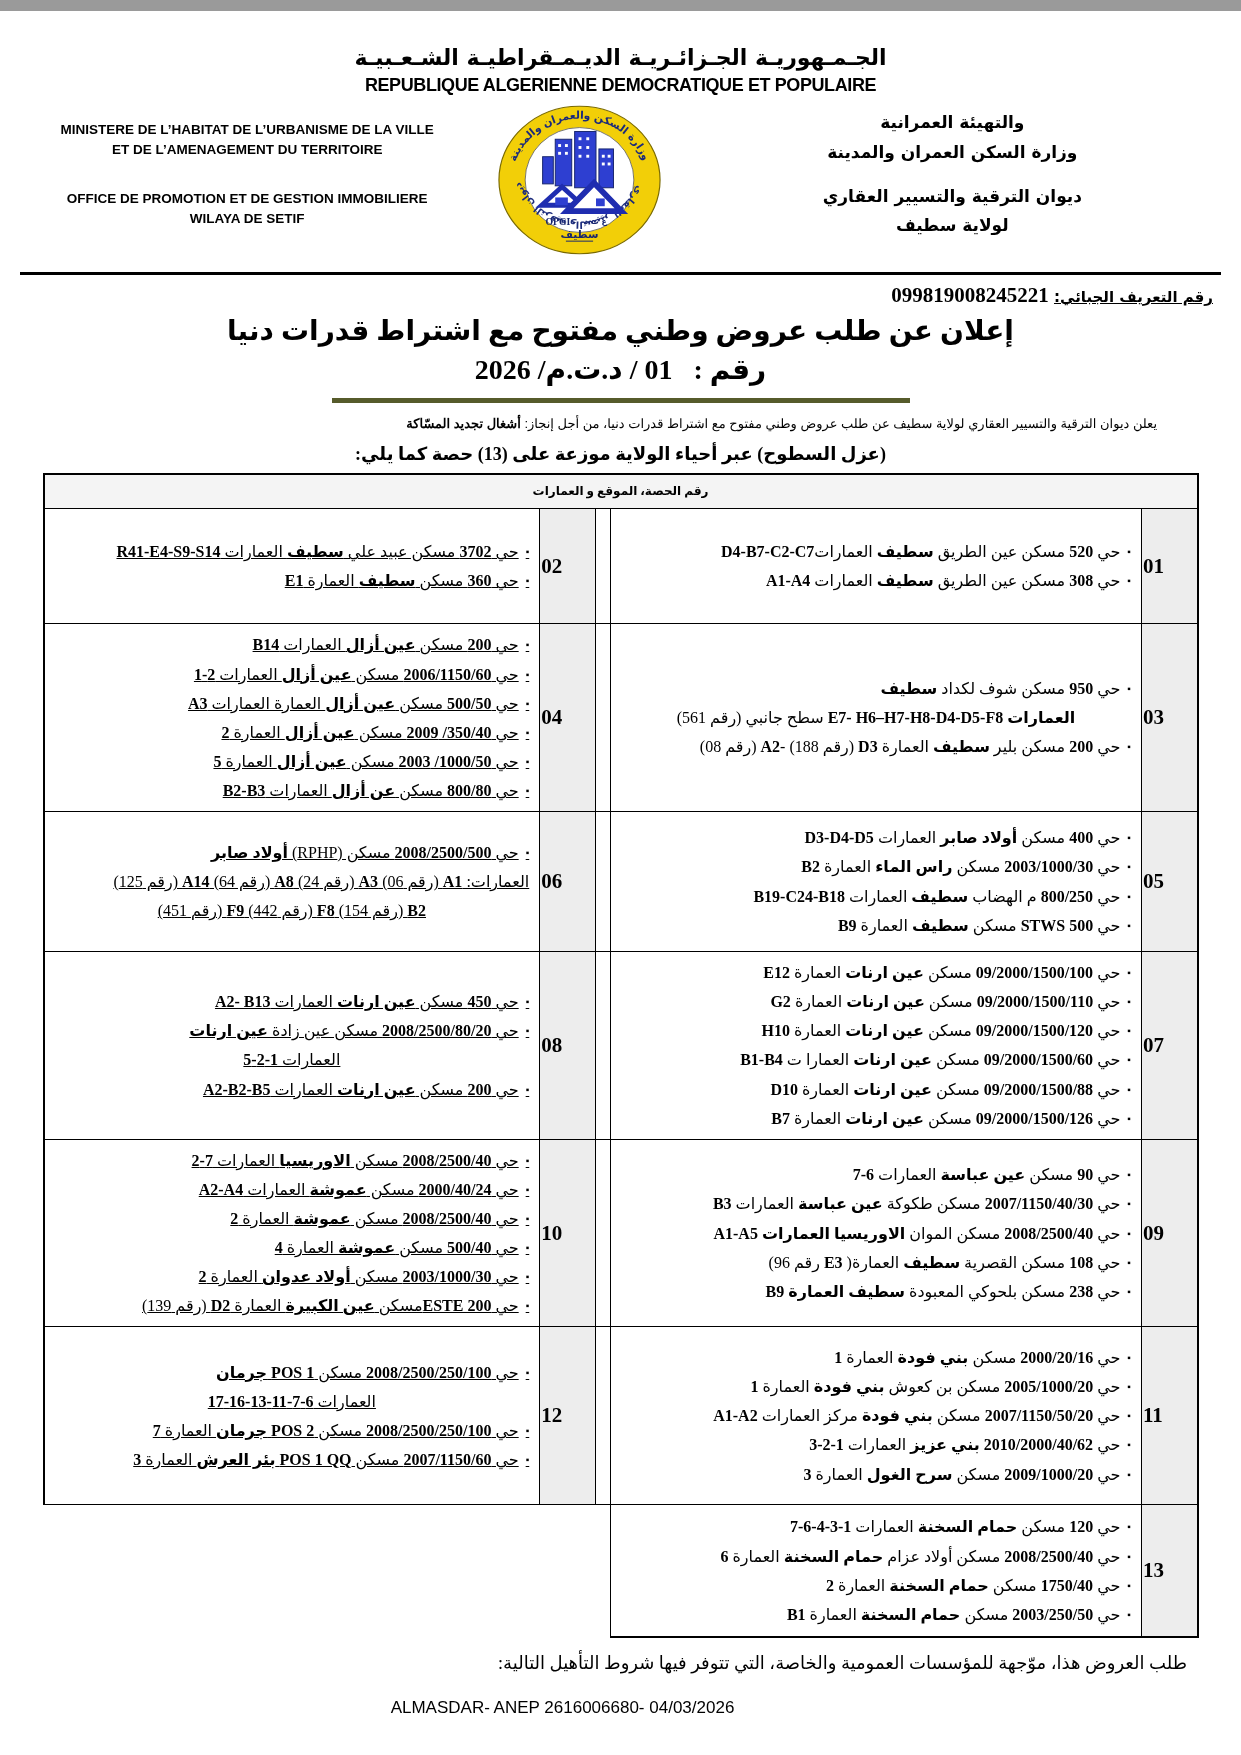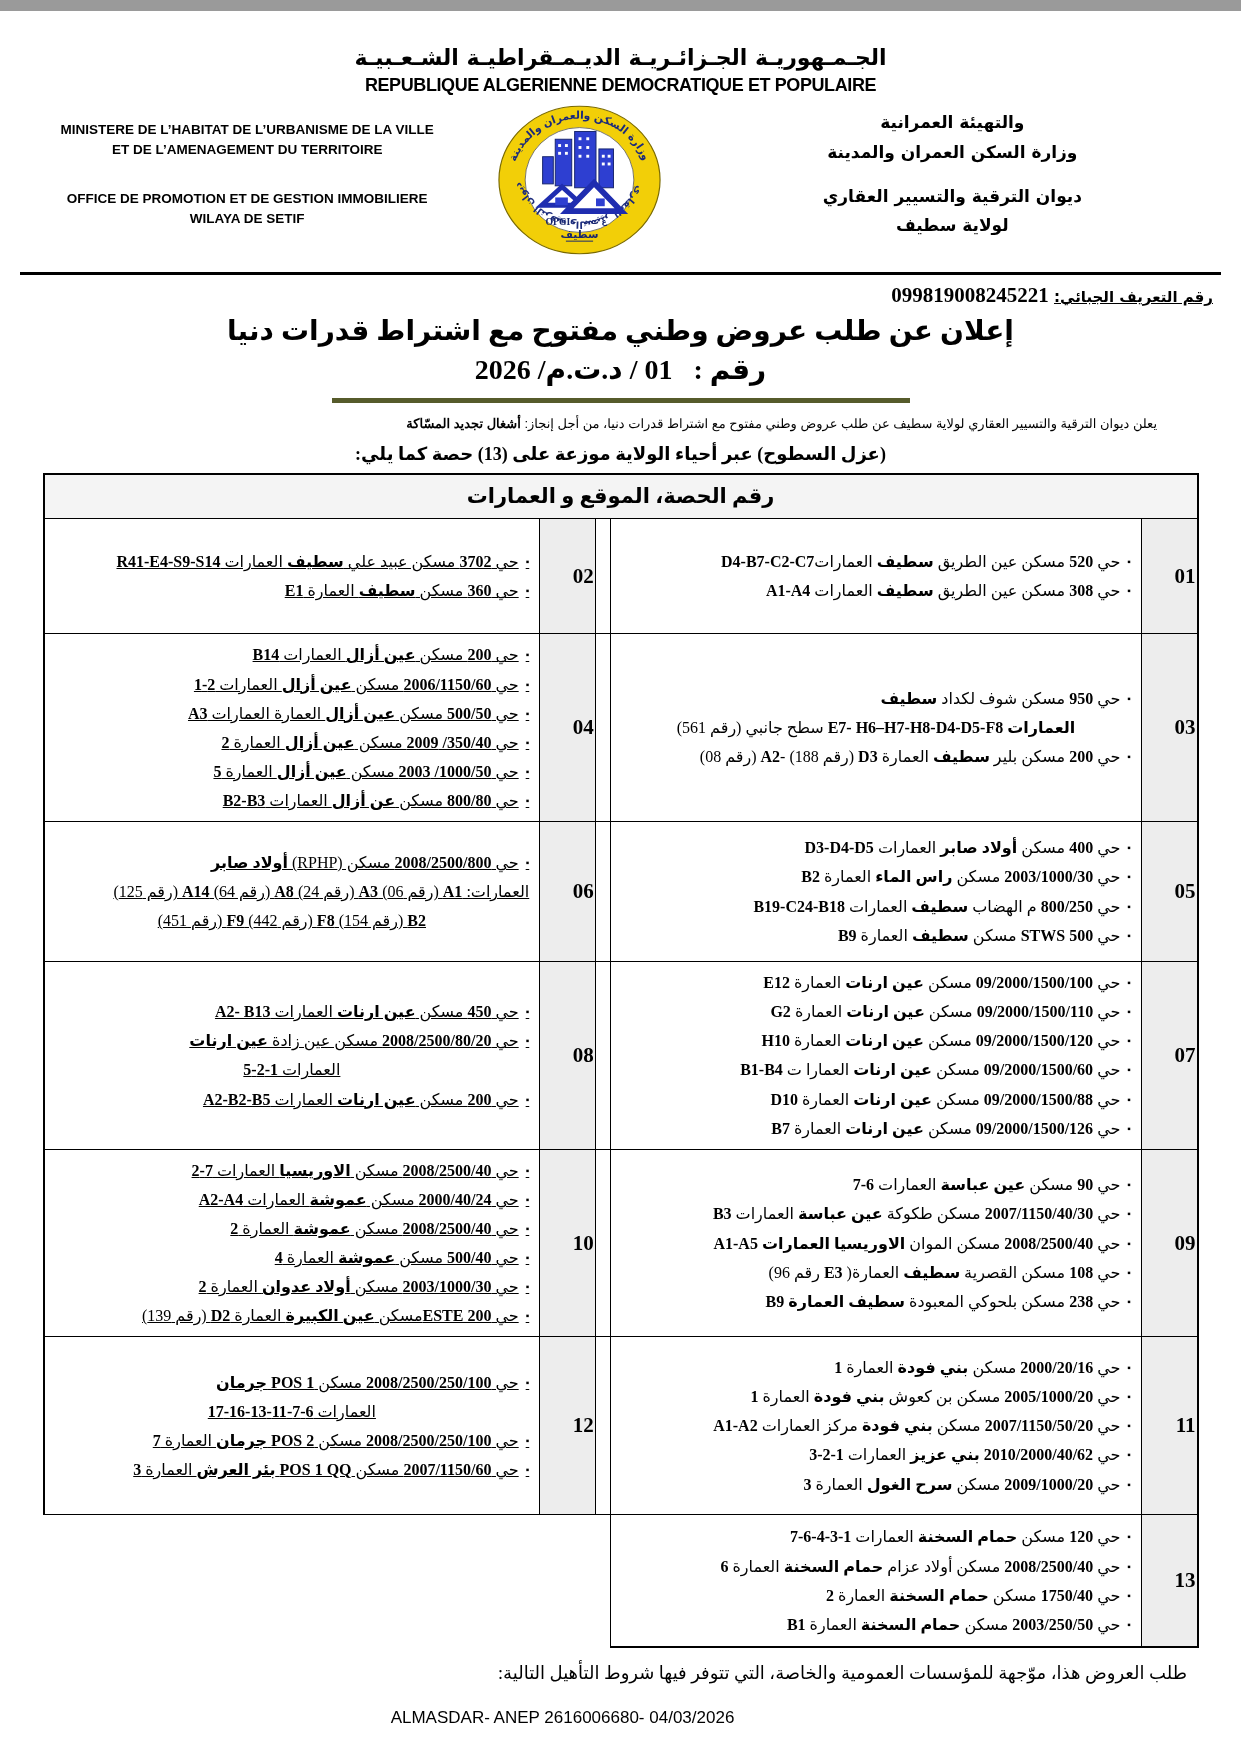--- a/index.html
+++ b/index.html
@@ -32,23 +32,23 @@
   .title-underline{width:578px;height:5px;background:#565b2b;margin:12px auto 10px;}
 
   .intro{direction:rtl;font-size:13px;line-height:1.65;margin:8px 0 0;text-indent:56px;
          font-family:Liberation Sans, sans-serif;}
   .intro2{direction:rtl;text-align:center;font-weight:bold;font-size:18px;margin:9px 0 8px;
           font-family:"Liberation Serif","DejaVu Sans",serif;}
 
   table.lots{width:1156px;margin:2px auto 0;border-collapse:collapse;direction:rtl;
              font-family:"Liberation Serif","DejaVu Sans",serif;}
   .lots th{border:2px solid #000;border-bottom-width:1px;background:#f4f4f4;
-           font-size:21px;font-weight:bold;padding:9px 4px;}
+           font-size:12px;font-weight:bold;padding:9px 4px;}
   .lots td{border:1px solid #000;vertical-align:middle;}
-  .lots td.num{width:44px;background:#ededed;text-align:right;font-weight:bold;font-size:21px;
+  .lots td.num{width:44px;background:#ededed;text-align:left;font-weight:bold;font-size:21px;
                font-family:"Liberation Serif",serif;}
   .lots td.gap{width:12px;padding:0;}
   .lots td.body{padding:6px 10px;font-size:16px;line-height:1.82;}
   .lots td.body.r{width:46%;}
   .lots td.body.l{width:43%;text-decoration:underline;}
   .lots td.empty{border:none !important;background:none;}
   .lots tr td:first-child{border-right-width:2px;}
   .lots tr td:last-child:not(.empty){border-left-width:2px;}
   .lots tbody tr:last-child td:not(.empty){border-bottom-width:2px;}
   .item{text-align:right;}
@@ -188,21 +188,21 @@
           <td class="num">05</td>
           <td class="body r">
             <div class="item"><span class="blt">▪</span>حي <b>400</b> مسكن <b>أولاد صابر</b> العمارات <b>D3-D4-D5</b></div>
             <div class="item"><span class="blt">▪</span>حي <b>2003/1000/30</b> مسكن <b>راس الماء</b> العمارة <b>B2</b></div>
             <div class="item"><span class="blt">▪</span>حي <b>800/250</b> م الهضاب <b>سطيف</b> العمارات <b>B19-C24-B18</b></div>
             <div class="item"><span class="blt">▪</span>حي <b>STWS 500</b> مسكن <b>سطيف</b> العمارة <b>B9</b></div>
           </td>
           <td class="gap"></td>
           <td class="num">06</td>
           <td class="body l">
-            <div class="item"><span class="blt">▪</span>حي <b>2008/2500/800</b> مسكن (RPHP) <b>أولاد صابر</b></div>
+            <div class="item"><span class="blt">▪</span>حي <b>2008/2500/500</b> مسكن (RPHP) <b>أولاد صابر</b></div>
             <div class="item">العمارات: <b>A1</b> (رقم 06) <b>A3</b> (رقم 24) <b>A8</b> (رقم 64) <b>A14</b> (رقم 125)</div>
             <div class="item center"><b>B2</b> (رقم 154) <b>F8</b>  (رقم 442) <b>F9</b> (رقم 451)</div>
           </td>
         </tr>
         <tr style="height: 185px;">
           <td class="num">07</td>
           <td class="body r">
             <div class="item"><span class="blt">▪</span>حي <b>09/2000/1500/100</b> مسكن <b>عين ارنات</b> العمارة <b>E12</b></div>
             <div class="item"><span class="blt">▪</span>حي <b>09/2000/1500/110</b> مسكن <b>عين ارنات</b> العمارة <b>G2</b></div>
             <div class="item"><span class="blt">▪</span>حي <b>09/2000/1500/120</b> مسكن <b>عين ارنات</b> العمارة <b>H10</b></div>

